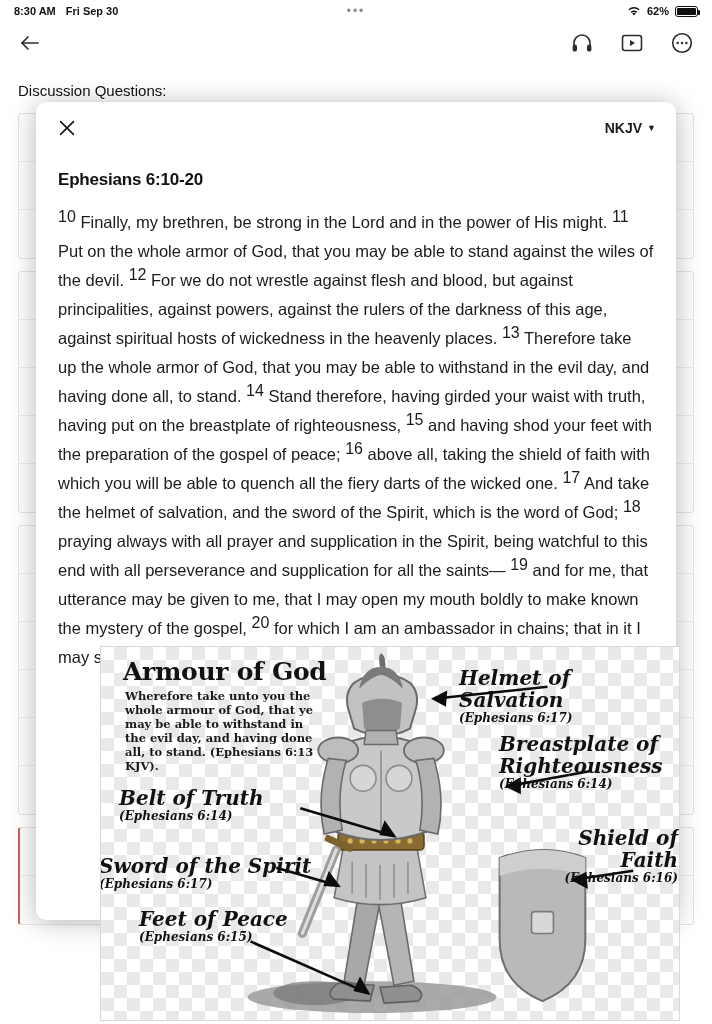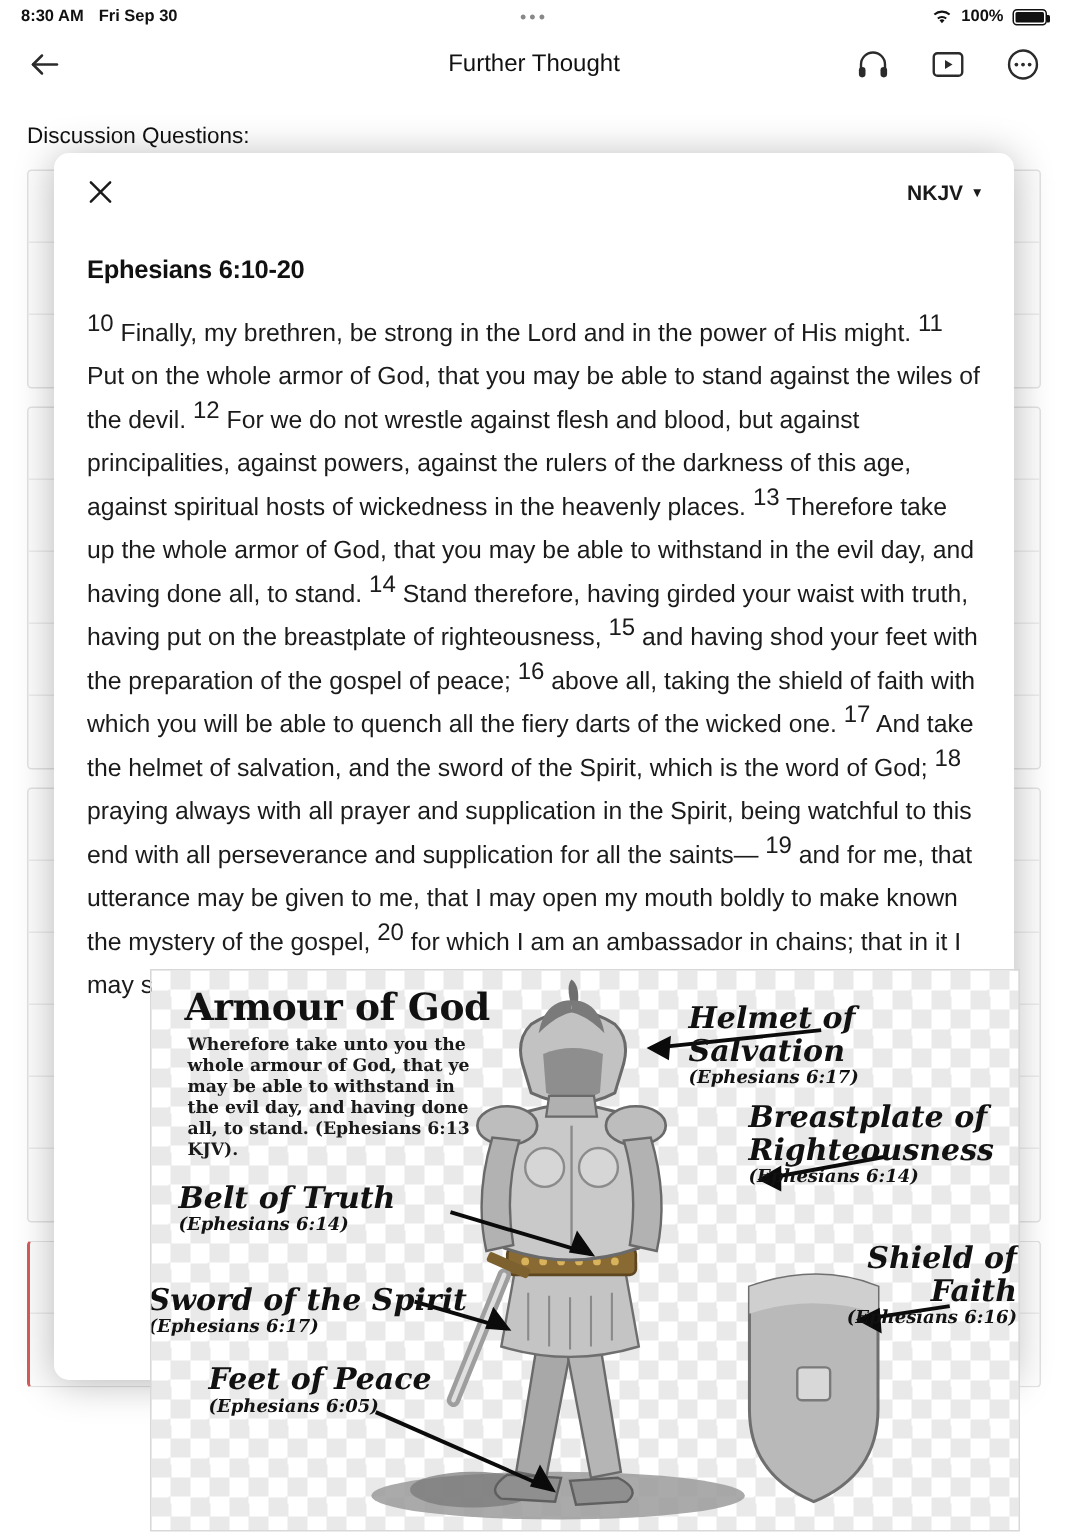--- a/index.html
+++ b/index.html
@@ -174,35 +174,34 @@
       <span class="dots">•••</span>
     </div>
     <div class="sb-right">
       <span class="wifi">
         <svg viewBox="0 0 16 12" width="14" height="11" aria-hidden="true">
           <path d="M8 10.6l1.9-2.3a2.9 2.9 0 0 0-3.8 0L8 10.6z" fill="#111"></path>
           <path d="M4.3 6.4a5.8 5.8 0 0 1 7.4 0l-1 1.2a4.3 4.3 0 0 0-5.4 0l-1-1.2z" fill="#111"></path>
           <path d="M1.7 3.3a9.6 9.6 0 0 1 12.6 0l-1 1.2a8.1 8.1 0 0 0-10.6 0l-1-1.2z" fill="#111"></path>
         </svg>
       </span>
-      <span>100%</span>
+      <span>62%</span>
       <span class="battery">
           <span class="fill"></span>
         </span>
     </div>
   </div>
 
   <div class="navbar">
     <span class="back-arrow">
       <svg viewBox="0 0 24 24" width="24" height="24" fill="none" stroke="currentColor" stroke-width="1.7" stroke-linecap="round" stroke-linejoin="round">
         <line x1="20" y1="12" x2="4" y2="12"></line>
         <polyline points="10,6 4,12 10,18"></polyline>
       </svg>
     </span>
-    <div class="nav-title">Further Thought</div>
     <div class="nav-icons">
       <span class="icon-btn">
         <svg viewBox="0 0 24 24" width="24" height="24" fill="none" stroke="currentColor" stroke-width="1.6" stroke-linecap="round">
           <path d="M4 14v-2a8 8 0 0 1 16 0v2"></path>
           <rect x="2.6" y="13.6" width="4.4" height="7" rx="2.2" fill="currentColor" stroke="none"></rect>
           <rect x="17" y="13.6" width="4.4" height="7" rx="2.2" fill="currentColor" stroke="none"></rect>
         </svg>
       </span>
       <span class="icon-btn">
         <svg viewBox="0 0 24 24" width="24" height="24" fill="none" stroke="currentColor" stroke-width="1.6" stroke-linejoin="round">
@@ -354,17 +353,17 @@
     <div class="lbl" style="left:18px; top:140px; width:180px;">
       <span class="big">Belt of Truth</span>
       <span class="ref">(Ephesians 6:14)</span>
     </div>
     <div class="lbl" style="left:-2px; top:208px; width:216px;">
       <span class="big">Sword of the Spirit</span>
       <span class="ref">(Ephesians 6:17)</span>
     </div>
     <div class="lbl" style="left:10px; top:261px; width:190px;margin-left:28px;">
       <span class="big">Feet of Peace</span>
-      <span class="ref">(Ephesians 6:05)</span>
+      <span class="ref">(Ephesians 6:15)</span>
     </div>
   </div>
 
 </div>
 
 </body></html>

